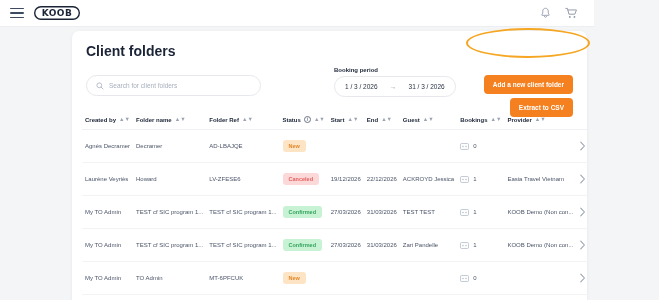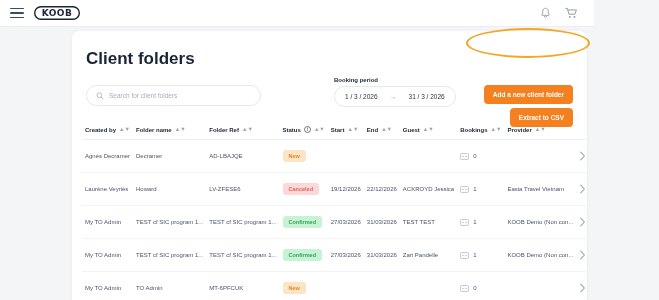--- a/index.html
+++ b/index.html
@@ -42,22 +42,22 @@
 
   
   .card {
     position: absolute; left: 72px; top: 31px;
     width: 515px; min-height: 262px;
     background: #ffffff; border-radius: 7px;
     box-shadow: 0 1px 4px rgba(20,30,50,0.06);
     padding: 10px 10px 0 10px;
   }
   .page-title {
-    font-size: 17px; font-weight: 700; color: #1b2436;
-    margin: 8px 0 0 4px;
+    font-size: 14px; font-weight: 700; color: #1b2436;
+    margin: 2px 0 0 4px;
   }
 
   
   .controls { position: relative; height: 40px; margin-top: 8px; }
   .search-box {
     position: absolute; left: 4px; top: 8px;
     width: 175px; height: 21px;
     border: 1px solid #e6e8ec; border-radius: 11px;
     display: flex; align-items: center; gap: 5px;
     padding: 0 9px; background: #fff;

